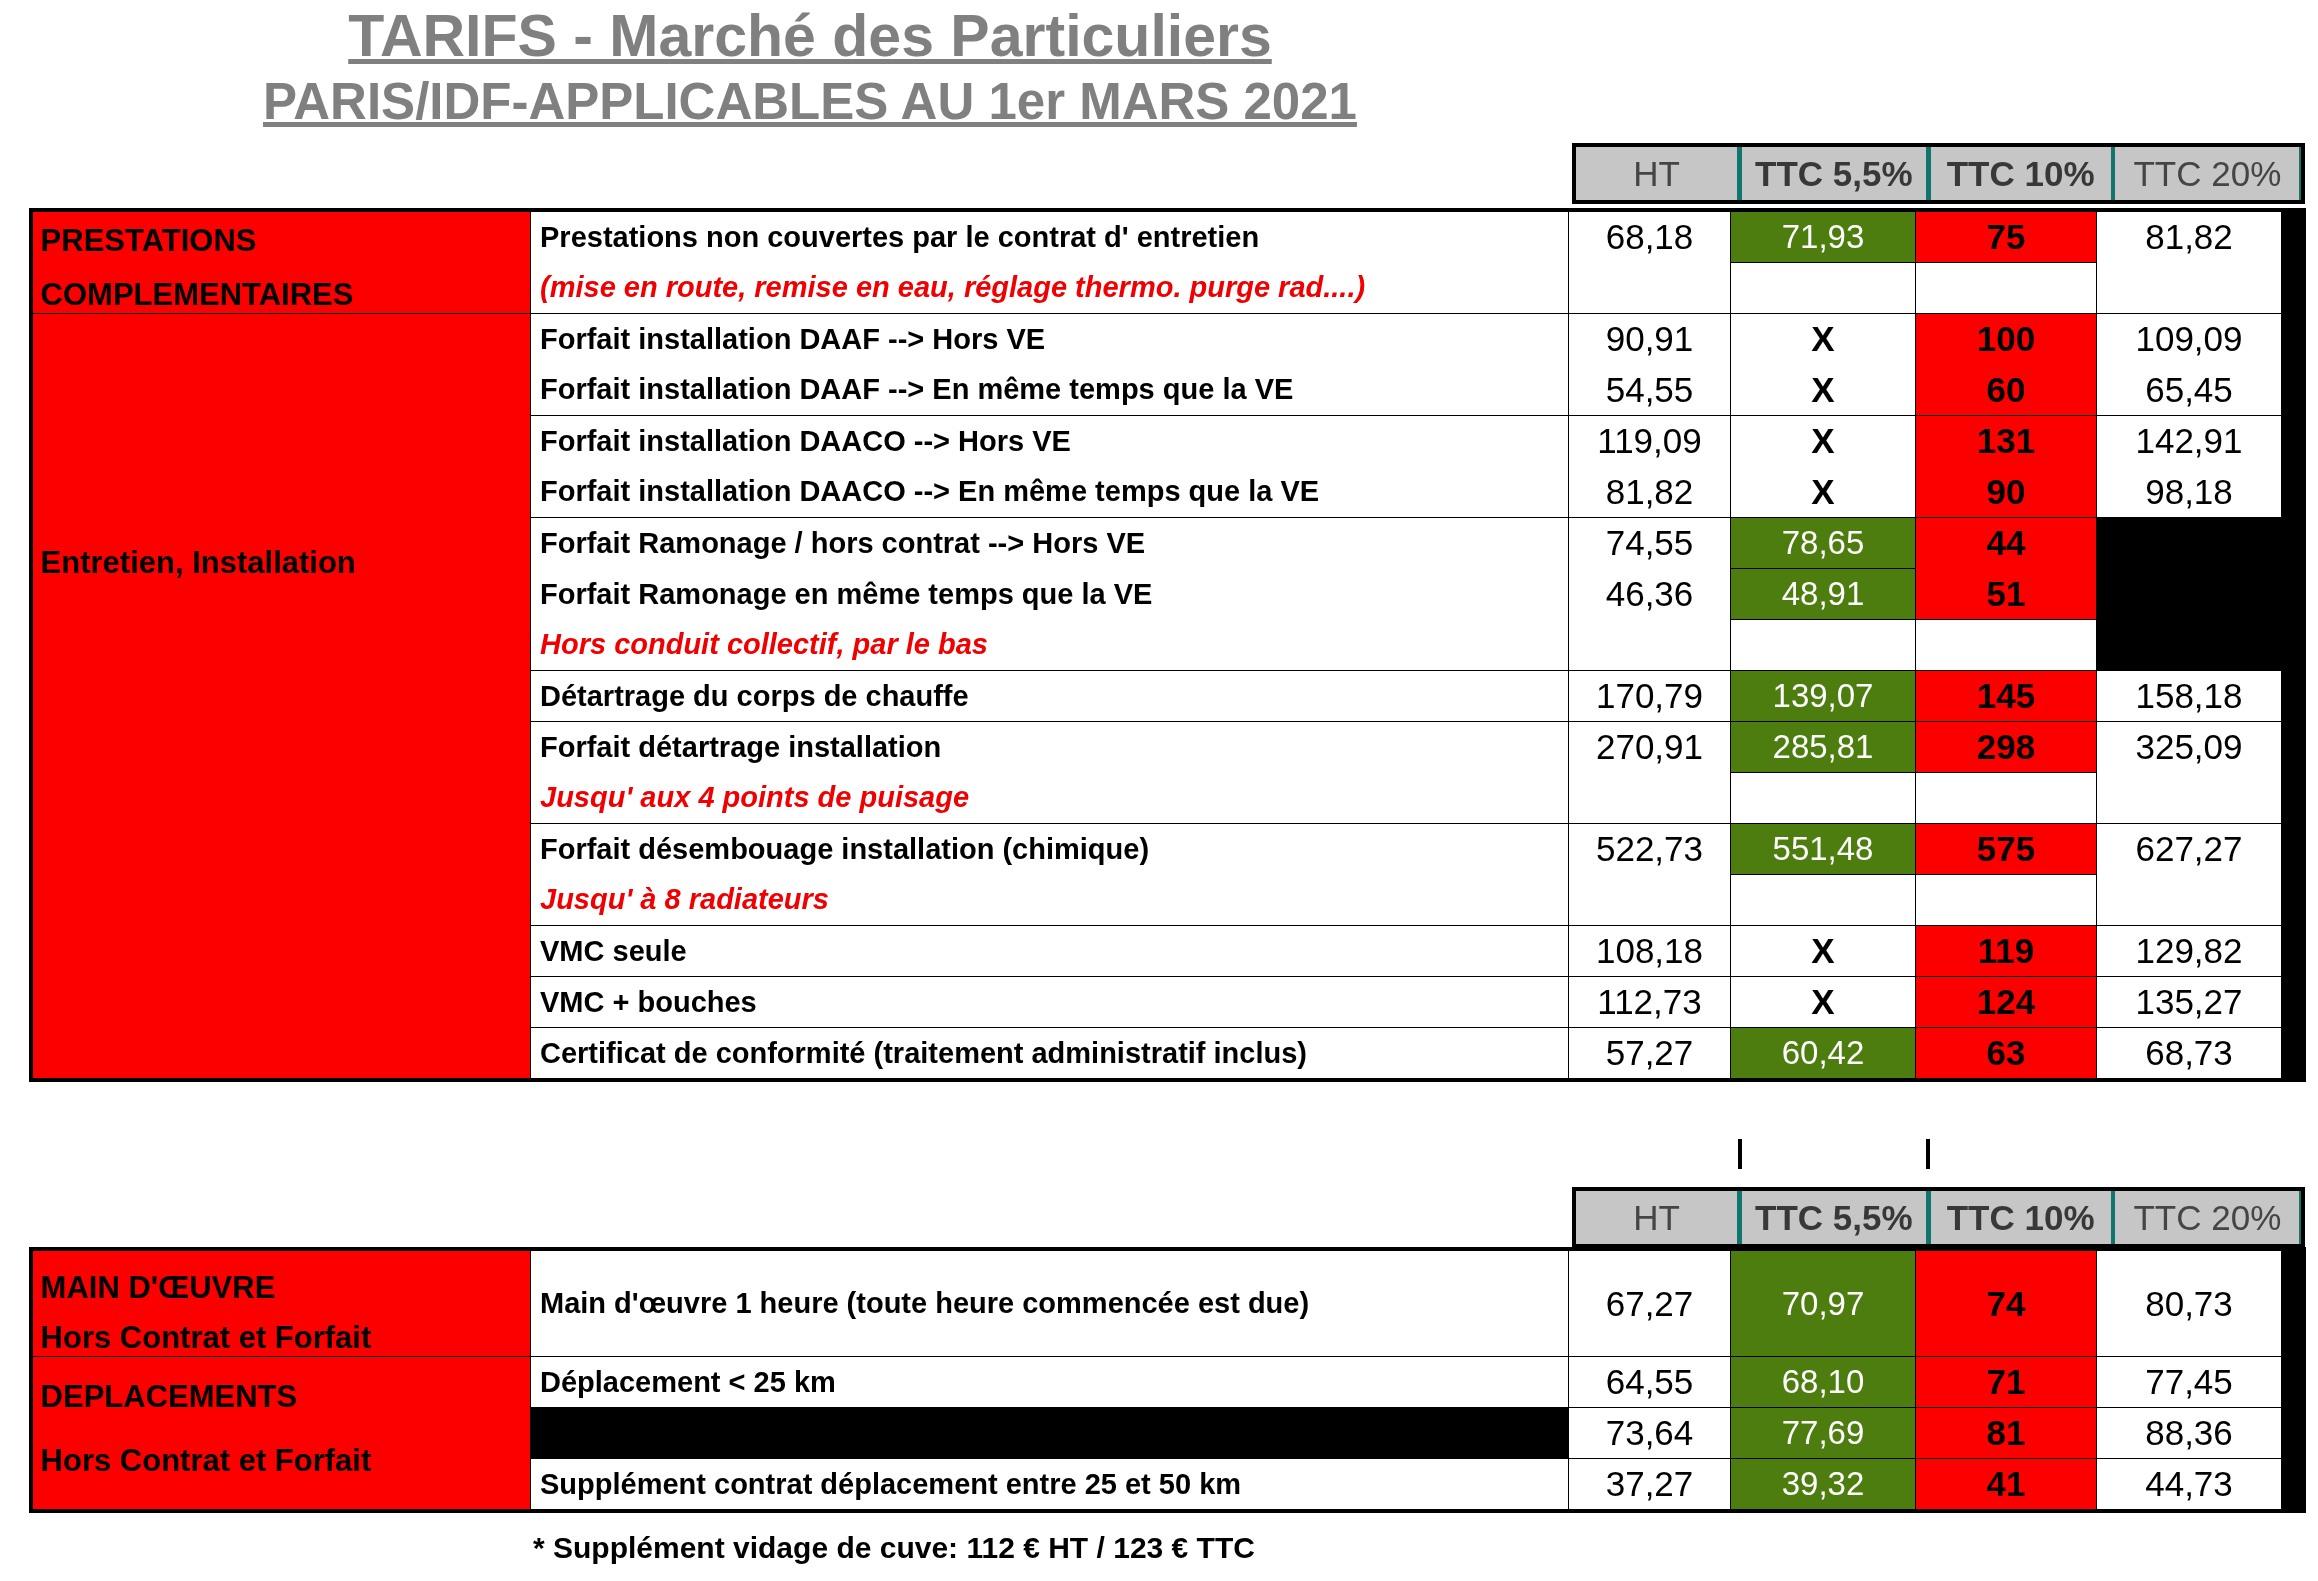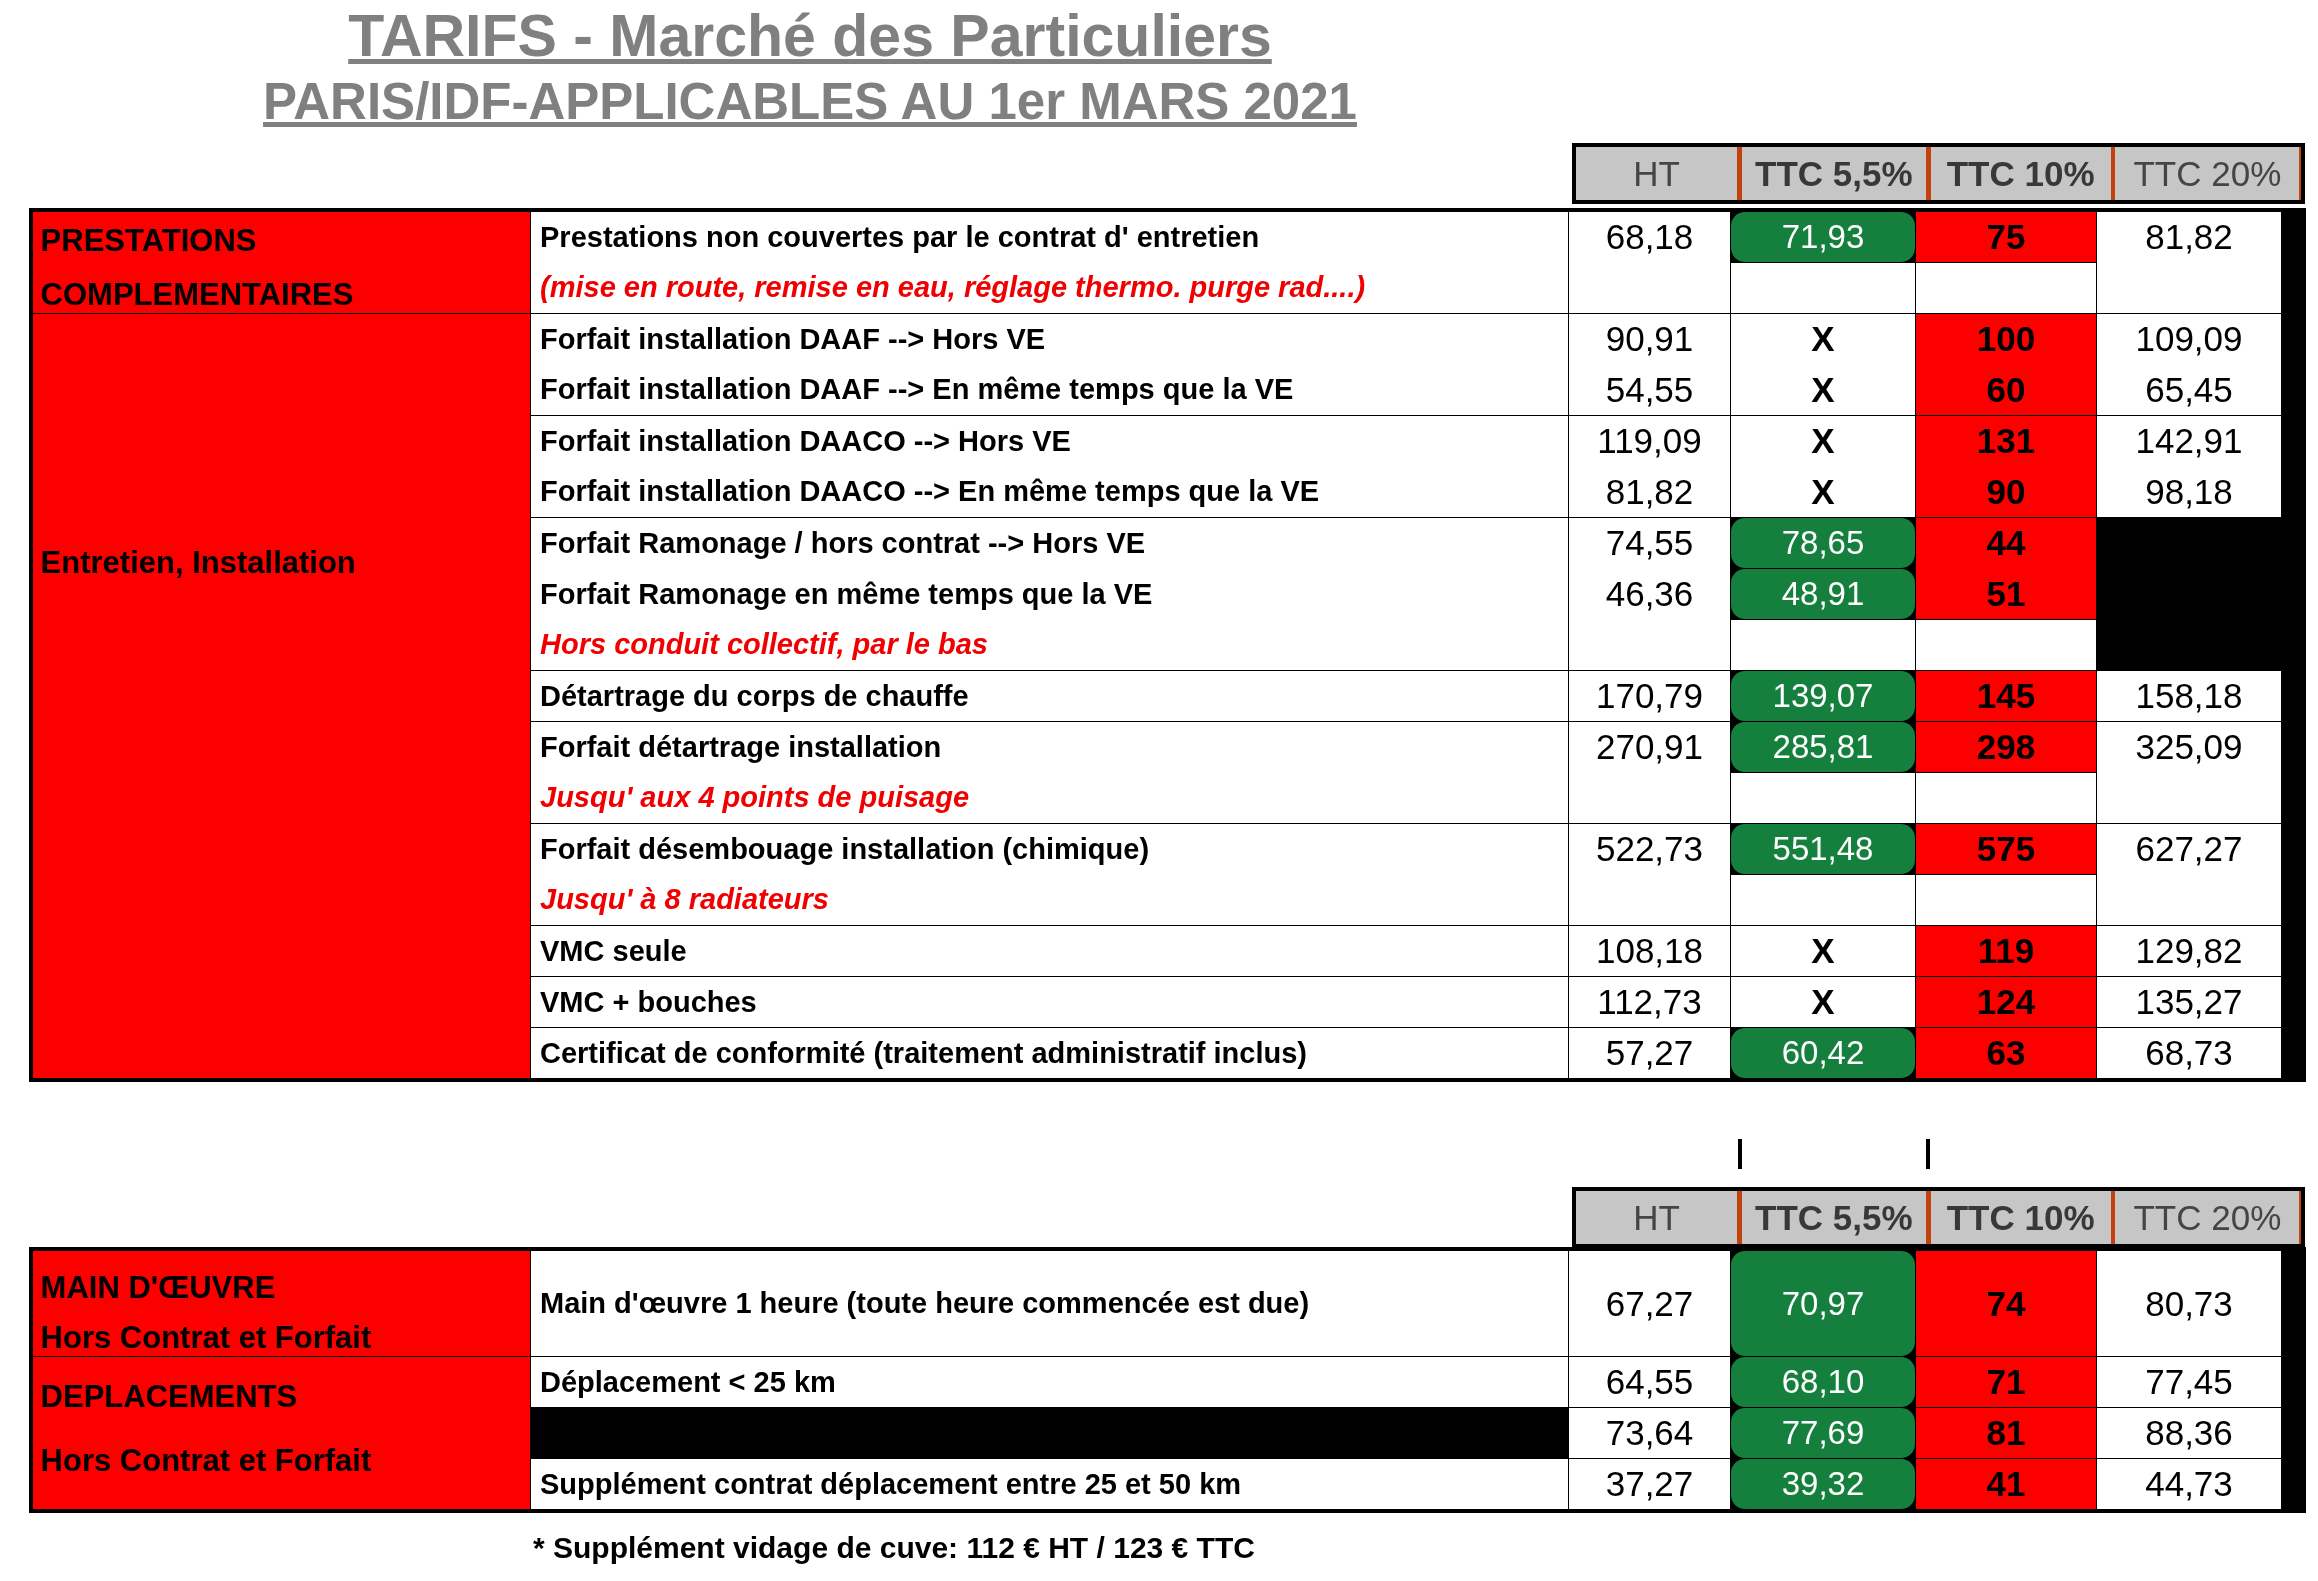--- a/index.html
+++ b/index.html
@@ -8,39 +8,39 @@
 
   
   .titlewrap{position:absolute;top:1.9px;left:57px;width:1506px;text-align:center;
              color:#808080;font-weight:bold;text-decoration:underline;}
   .tl1{font-size:59px;letter-spacing:0px;}
   .tl2{font-size:51px;margin-top:1.9px;}
 
   
   .hdr{position:absolute;left:1572px;width:733px;display:grid;
        grid-template-columns:161px 184px 180px 184px;grid-template-rows:53px;
-       gap:4.8px;background:#c2410c;border:4.8px solid #000;box-sizing:border-box;}
+       gap:4.8px;background:#0f766e;border:4.8px solid #000;box-sizing:border-box;}
   .hc{background:#C6C6C6;display:flex;align-items:center;justify-content:center;
       font-size:35px;color:#454545;}
   .hc.hbold{font-weight:bold;color:#383838;}
 
   
   .tbody{position:absolute;left:29px;width:2277px;display:grid;
          grid-template-columns:497px 1037px 161px 184px 180px 184px;
          gap:1px;background:#000;border:4.8px solid #000;box-sizing:border-box;}
   #body1{top:208px;grid-template-rows:repeat(17,50px);}
   #body2{top:1247px;grid-template-rows:105px 50px 50px 50px;}
 
   .cell{background:#fff;display:flex;flex-direction:column;min-width:0;}
   .line{flex:1 1 0;display:flex;align-items:center;justify-content:center;
         font-size:35px;color:#000;white-space:nowrap;}
   .desc .line{justify-content:flex-start;padding-left:9px;
               font-size:29px;font-weight:bold;}
   .line.note{color:#F00000;font-style:italic;}
-  .blue{background:#15803d;border-radius:14px;}
+  .blue{background:#4d7c0f;}
   .blue .line{color:#fff;font-size:33px;}
   .redcell{background:#FC0000;}
   .redcell .line{font-weight:bold;}
   .xcell .line{font-weight:bold;}
 
   .cat{background:#FC0000;font-weight:bold;font-size:31px;color:#000;
        white-space:pre-line;padding-left:7.6px;box-sizing:border-box;display:block;}
   .cat-prestations{line-height:54px;padding-top:1.9px;}
   .cat-entretien{padding-top:231px;}
   .cat-main{line-height:50px;padding-top:11.5px;}

